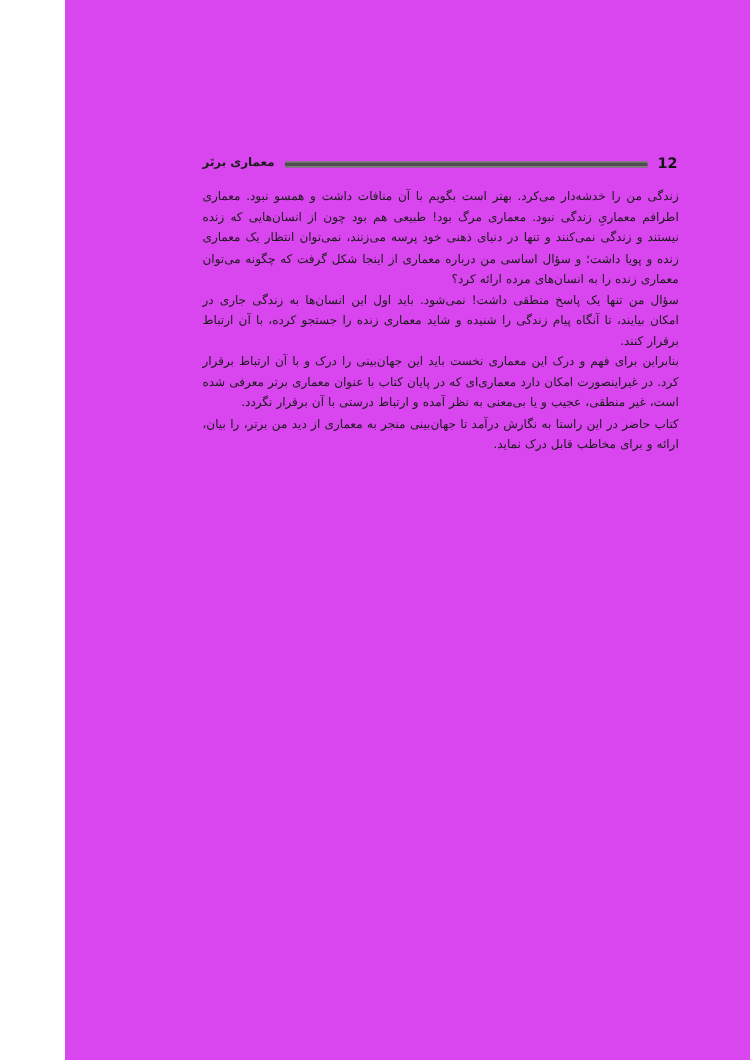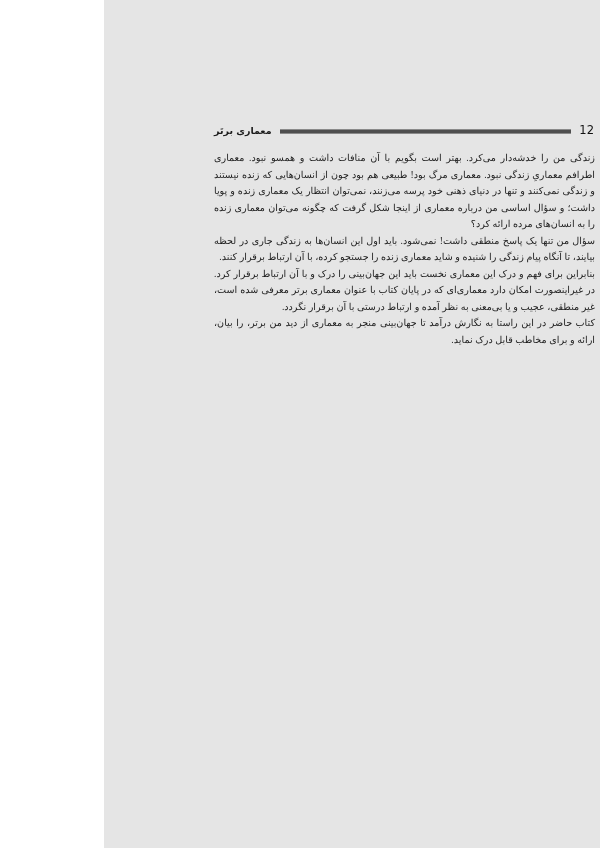--- a/index.html
+++ b/index.html
@@ -9,23 +9,23 @@
   body {
     width: 600px;
     height: 848px;
     background: #ffffff;
     font-family: "DejaVu Sans", "Liberation Sans", sans-serif;
     overflow: hidden;
   }
 
   .page {
     position: relative;
-    width: 496px;
+    width: 548px;
     height: 848px;
-    background: #e5e5e5;
+    background: #d946ef;
     box-sizing: border-box;
   }
 
   
   .page-header {
     position: absolute;
     top: 120px;
     left: 110px;
     width: 380px;
     height: 22px;
@@ -48,37 +48,36 @@
   .header-rule {
     flex: 1 1 auto;
     height: 3px;
     background: #4f4f4f;
     border-top: 1px solid #8a8a8a;
     border-bottom: 1px solid #8a8a8a;
     box-sizing: content-box;
   }
   .header-page-number {
     font-size: 11.5px;
-    font-weight: normal;
+    font-weight: bold;
     color: #111111;
     direction: ltr;
     line-height: 1;
     padding-bottom: 1px;
   }
 
   
   .body-text {
     position: absolute;
     top: 150px;
     left: 110px;
     width: 381px;
     direction: rtl;
     text-align: justify;
     text-align-last: right;
-    font-family: Liberation Serif, serif;
   }
   .body-text p {
     margin: 0 0 0 0;
     font-size: 9.6px;
     line-height: 16.5px;
     color: #1a1a1a;
     text-align: justify;
     text-align-last: right;
     word-spacing: 0.2px;
   }
@@ -89,18 +88,18 @@
 <div class="page">
 
   <div class="page-header">
     <span class="header-title">معماری برتَر</span>
     <span class="header-rule"></span>
     <span class="header-page-number">12</span>
   </div>
 
   <div class="body-text">
     <p>زندگی من را خدشه‌دار می‌کرد. بهتر است بگویم با آن منافات داشت و همسو نبود. معماری اطرافم معماریِ زندگی نبود. معماری مرگ بود! طبیعی هم بود چون از انسان‌هایی که زنده نیستند و زندگی نمی‌کنند و تنها در دنیای ذهنی خود پرسه می‌زنند، نمی‌توان انتظار یک معماری زنده و پویا داشت؛ و سؤال اساسی من درباره معماری از اینجا شکل گرفت که چگونه می‌توان معماری زنده را به انسان‌های مرده ارائه کرد؟</p>
-    <p>سؤال من تنها یک پاسخ منطقی داشت! نمی‌شود. باید اول این انسان‌ها به زندگی جاری در لحظه بیایند، تا آنگاه پیام زندگی را شنیده و شاید معماری زنده را جستجو کرده، با آن ارتباط برقرار کنند.</p>
+    <p>سؤال من تنها یک پاسخ منطقی داشت! نمی‌شود. باید اول این انسان‌ها به زندگی جاری در امکان بیایند، تا آنگاه پیام زندگی را شنیده و شاید معماری زنده را جستجو کرده، با آن ارتباط برقرار کنند.</p>
     <p>بنابراین برای فهم و درک این معماری نخست باید این جهان‌بینی را درک و با آن ارتباط برقرار کرد. در غیراینصورت امکان دارد معماری‌ای که در پایان کتاب با عنوان معماری برتر معرفی شده است، غیر منطقی، عجیب و یا بی‌معنی به نظر آمده و ارتباط درستی با آن برقرار نگردد.</p>
     <p>کتاب حاضر در این راستا به نگارش درآمد تا جهان‌بینی منجر به معماری از دید من برتر، را بیان، ارائه و برای مخاطب قابل درک نماید.</p>
   </div>
 
 </div>
 
 </body></html>

